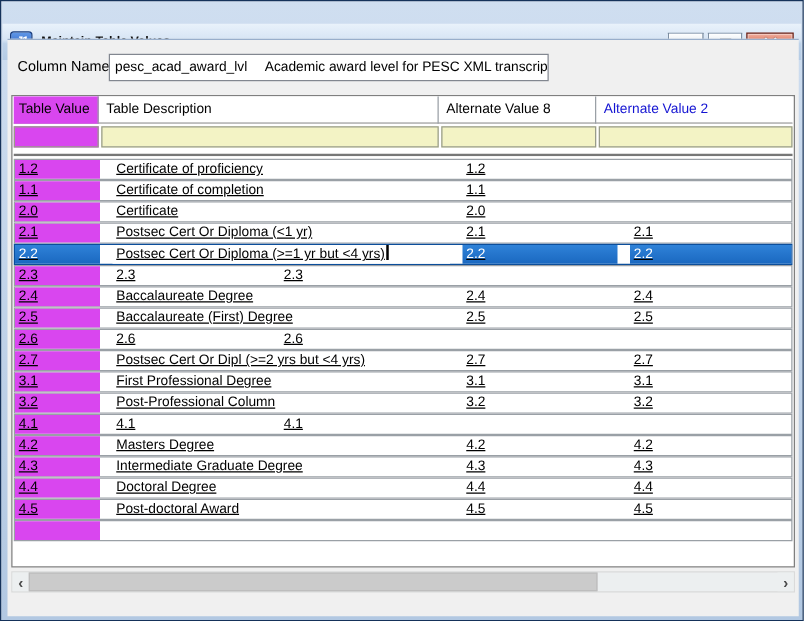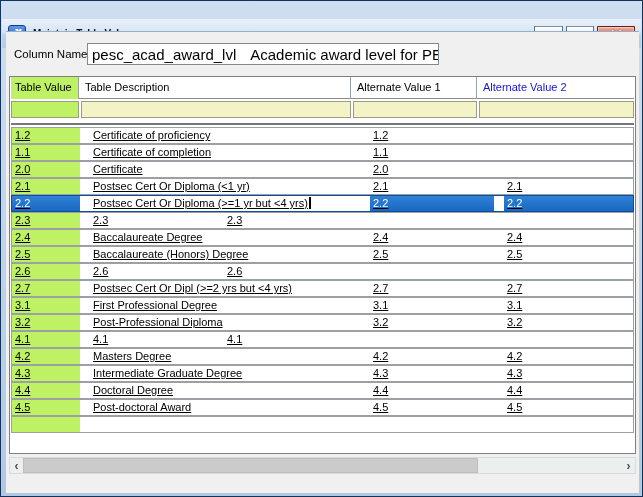--- a/index.html
+++ b/index.html
@@ -35,21 +35,21 @@
   .glyph-x span:first-child{ transform:rotate(45deg); }
   .glyph-x span:last-child{ transform:rotate(-45deg); }
 
   
   .client{ position:absolute; left:5px; top:30px; width:633px; height:462px;
     background:#f0f0f0; border-top:1px solid #98aecb; }
 
   .colname-label{ position:absolute; left:8px; top:16px; font-size:11.5px; }
   .colname-field{ position:absolute; left:81px; top:11px; width:352px; height:22px;
     background:#fff; border:1px solid #828790; display:flex; align-items:center; padding-left:4px;
-    font-size:15px; white-space:nowrap; overflow:hidden; }
+    font-size:11px; white-space:nowrap; overflow:hidden; }
   .colname-field .desc{ margin-left:14px; }
 
   
   .grid{ position:absolute; left:3px; top:44px; width:627px; height:378px;
     background:#fff; border:1px solid #7f7f7f; overflow:hidden; padding:0 1px; }
 
   .hdr{ display:flex; gap:2px; height:22px; align-items:center; background:#fff;
     border-bottom:1px solid #8c8c8c; }
   .hdr .hcell{ padding-left:4px; line-height:20px; height:22px; }
   .hdr .hcell:not(:last-child){ border-right:1px solid #9aa0a6; }
@@ -57,21 +57,21 @@
 
   .filter{ display:flex; gap:2px; height:21px; padding-top:2px; background:#fff; }
   .fcell{ background:#f3f3c5; border:1px solid #989c8a; height:17px; }
 
   .rows-sep{ height:2px; background:#777; margin-top:3px; }
 
   .rows{ padding-top:2px; background:#fff; }
   .row{ display:flex; gap:10px; height:17px; margin-bottom:0;
     border:1px solid #9aa0a6; background:#fff;text-decoration:underline; }
   .cell{ line-height:14px; padding:0 0 0 3px; height:15px; white-space:nowrap; overflow:hidden; }
-  .c-val{ width:68px; background:#bef264; }
+  .c-val{ width:68px; background:#d946ef; }
   .c-desc{ width:270px; }
   .c-alt1{ width:124px; }
   .c-alt2{ flex:1; }
 
   .row.selected{ border-color:#0b4e9b;justify-content:center; }
   .row.selected .cell{ background:linear-gradient(#2f82d8,#1a68c0); color:#fff; }
   .row.selected .cell.editing{ background:#fff; color:#000; }
   .caret{ display:inline-block; width:2px; height:12px; background:#000; vertical-align:-2px; margin-left:1px; }
 
   .row.empty-row{ border-color:#9aa0a6; }
@@ -114,21 +114,21 @@
     <div class="colname-field">
       <span>pesc_acad_award_lvl</span>
       <span class="desc">Academic award level for PESC XML transcript</span>
     </div>
 
     <div class="grid">
 
       <div class="hdr">
         <div class="hcell c-val">Table Value</div>
         <div class="hcell c-desc">Table Description</div>
-        <div class="hcell c-alt1">Alternate Value 1</div>
+        <div class="hcell c-alt1">Alternate Value 8</div>
         <div class="hcell c-alt2 alt2">Alternate Value 2</div>
       </div>
 
       <div class="filter">
         <div class="fcell c-val"></div>
         <div class="fcell c-desc"></div>
         <div class="fcell c-alt1"></div>
         <div class="fcell c-alt2"></div>
       </div>
 
@@ -178,21 +178,21 @@
 
   <div class="row">
     <div class="cell c-val">2.4</div>
     <div class="cell c-desc">Baccalaureate Degree</div>
     <div class="cell c-alt1">2.4</div>
     <div class="cell c-alt2">2.4</div>
   </div>
 
   <div class="row">
     <div class="cell c-val">2.5</div>
-    <div class="cell c-desc">Baccalaureate (Honors) Degree</div>
+    <div class="cell c-desc">Baccalaureate (First) Degree</div>
     <div class="cell c-alt1">2.5</div>
     <div class="cell c-alt2">2.5</div>
   </div>
 
   <div class="row">
     <div class="cell c-val">2.6</div>
     <div class="cell c-alt1">2.6</div>
     <div class="cell c-alt2">2.6</div>
   </div>
 
@@ -205,21 +205,21 @@
 
   <div class="row">
     <div class="cell c-val">3.1</div>
     <div class="cell c-desc">First Professional Degree</div>
     <div class="cell c-alt1">3.1</div>
     <div class="cell c-alt2">3.1</div>
   </div>
 
   <div class="row">
     <div class="cell c-val">3.2</div>
-    <div class="cell c-desc">Post-Professional Diploma</div>
+    <div class="cell c-desc">Post-Professional Column</div>
     <div class="cell c-alt1">3.2</div>
     <div class="cell c-alt2">3.2</div>
   </div>
 
   <div class="row">
     <div class="cell c-val">4.1</div>
     <div class="cell c-alt1">4.1</div>
     <div class="cell c-alt2">4.1</div>
   </div>
 

